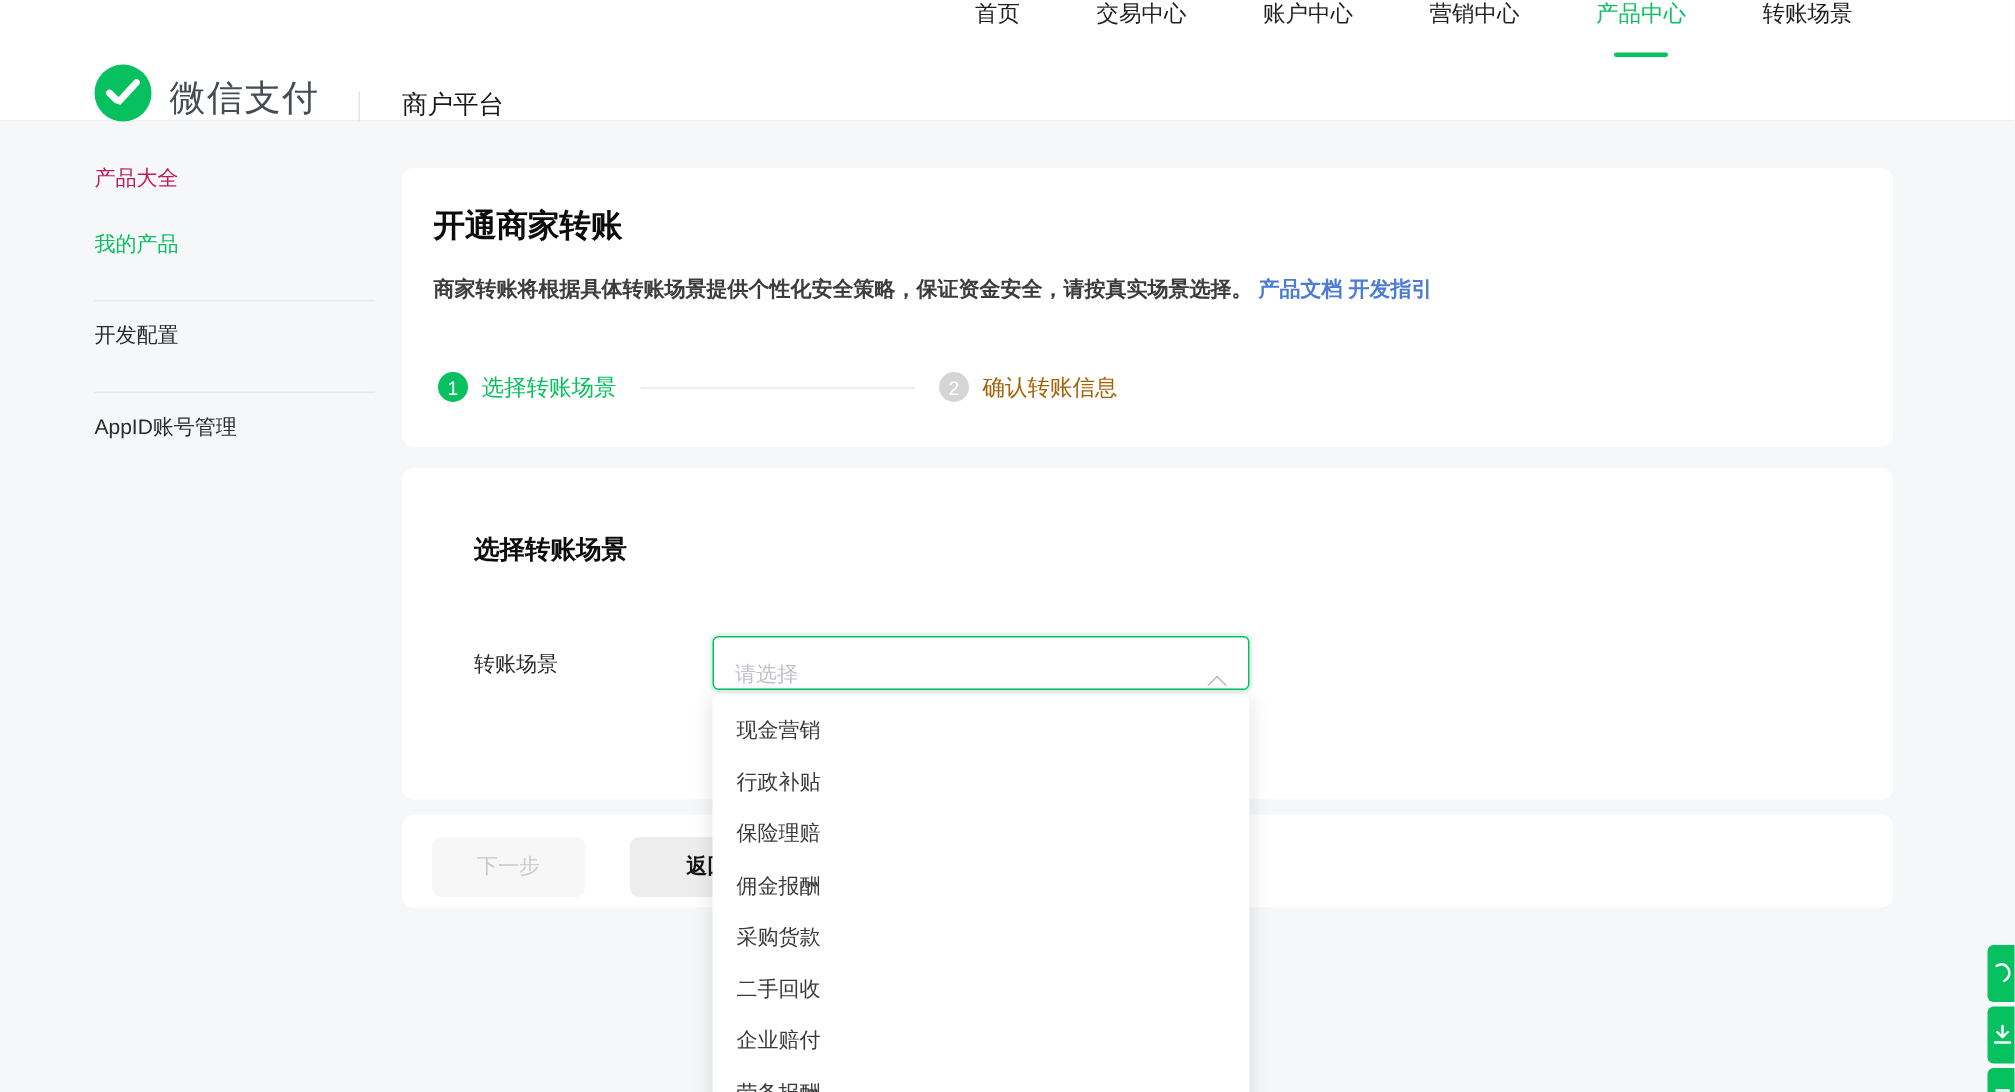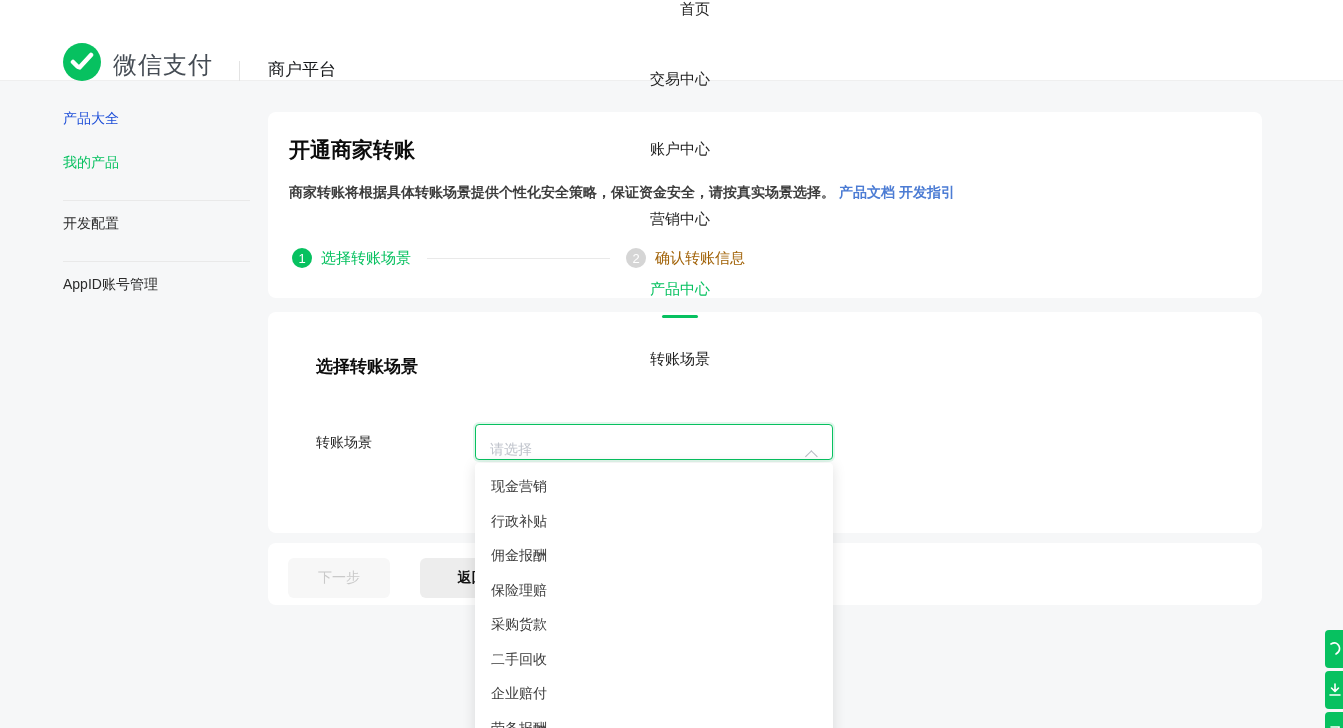--- a/index.html
+++ b/index.html
@@ -11,29 +11,29 @@
   .logo-bubble { position:relative; width:38px; height:38px; border-radius:50%;
     background:#07C160; flex:0 0 auto; }
   .logo-bubble::after { content:""; position:absolute; left:3px; bottom:-4px;
     width:0; height:0; border:7px solid transparent; border-top:10px solid #07C160;
     transform:rotate(18deg); }
   .logo-check { position:absolute; left:7px; top:9px; }
   .wordmark { font-size:24px; color:#454c54; margin-left:12px; letter-spacing:1px; }
   .brand-divider { width:1px; height:20px; background:#e3e3e3; margin:0 28px 0 26px; }
   .platform { font-size:17px; color:#16181b;margin-top:47px; }
   .topnav { position:absolute; left:650px; top:0; height:81px; display:flex;
-    align-items:flex-end; gap:51px;flex-direction:column; }
+    align-items:flex-start; gap:51px; }
   .nav-item { position:relative; font-size:15px; color:#1f1f1f; cursor:pointer;
     white-space:nowrap; }
   .nav-item.active { color:#07C160; }
   .nav-item.active::after { content:""; position:absolute; left:50%; transform:translateX(-50%);
     bottom:-19px; width:36px; height:3px; border-radius:2px; background:#07C160; }
 
   .sidebar { position:absolute; left:63px; top:81px; width:190px; }
-  .side-section { margin-top:29px; font-size:14px; color:#1d4ed8; }
+  .side-section { margin-top:29px; font-size:14px; color:#be185d; }
   .side-item { margin-top:26px; font-size:14px; color:#2b2b2b; cursor:pointer; }
   .side-item.active { color:#07C160; }
   .side-divider { margin-top:28px; height:1px; background:#e9e9e9; width:187px; }
   .side-item.gap { margin-top:14px; }
 
   .main { position:absolute; left:268px; top:81px; width:994px; }
   .card { background:#ffffff; border-radius:8px; width:994px; position:relative; }
   .card-intro { margin-top:31px; height:186px; }
   .intro-title { position:absolute; left:21px; top:24px; font-size:21px; font-weight:bold; color:#0c0c0c; }
   .intro-desc { position:absolute; left:21px; top:72px; font-size:14px; color:#3d3d3d; white-space:nowrap;font-weight:bold; }
@@ -135,22 +135,22 @@
   <div class="card card-actions">
     <button class="btn btn-next" disabled="">下一步</button>
     <button class="btn btn-back">返回</button>
   </div>
 
 </div>
 
 <ul class="dropdown">
   <li>现金营销</li>
   <li>行政补贴</li>
+  <li>保险理赔</li>
   <li>佣金报酬</li>
-  <li>保险理赔</li>
   <li>采购货款</li>
   <li>二手回收</li>
   <li>企业赔付</li>
   <li>劳务报酬</li>
 </ul>
 
 <div class="float-stack">
   <div class="float-tab">
     <svg width="14" height="16" viewBox="0 0 14 16">
       <path d="M3 3 q5 -3 8 2 q2 5 -3 8" fill="none" stroke="#ffffff" stroke-width="1.6" stroke-linecap="round"></path>

